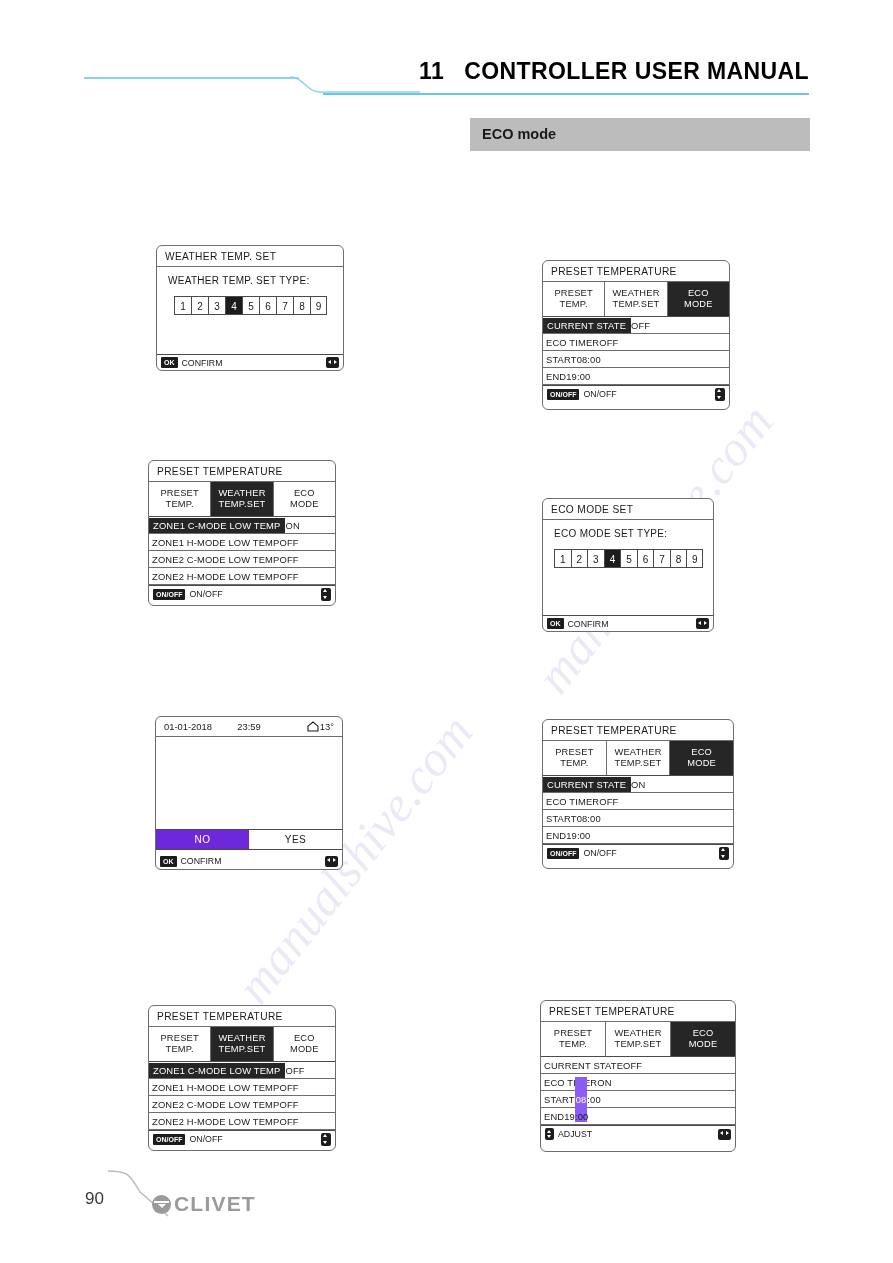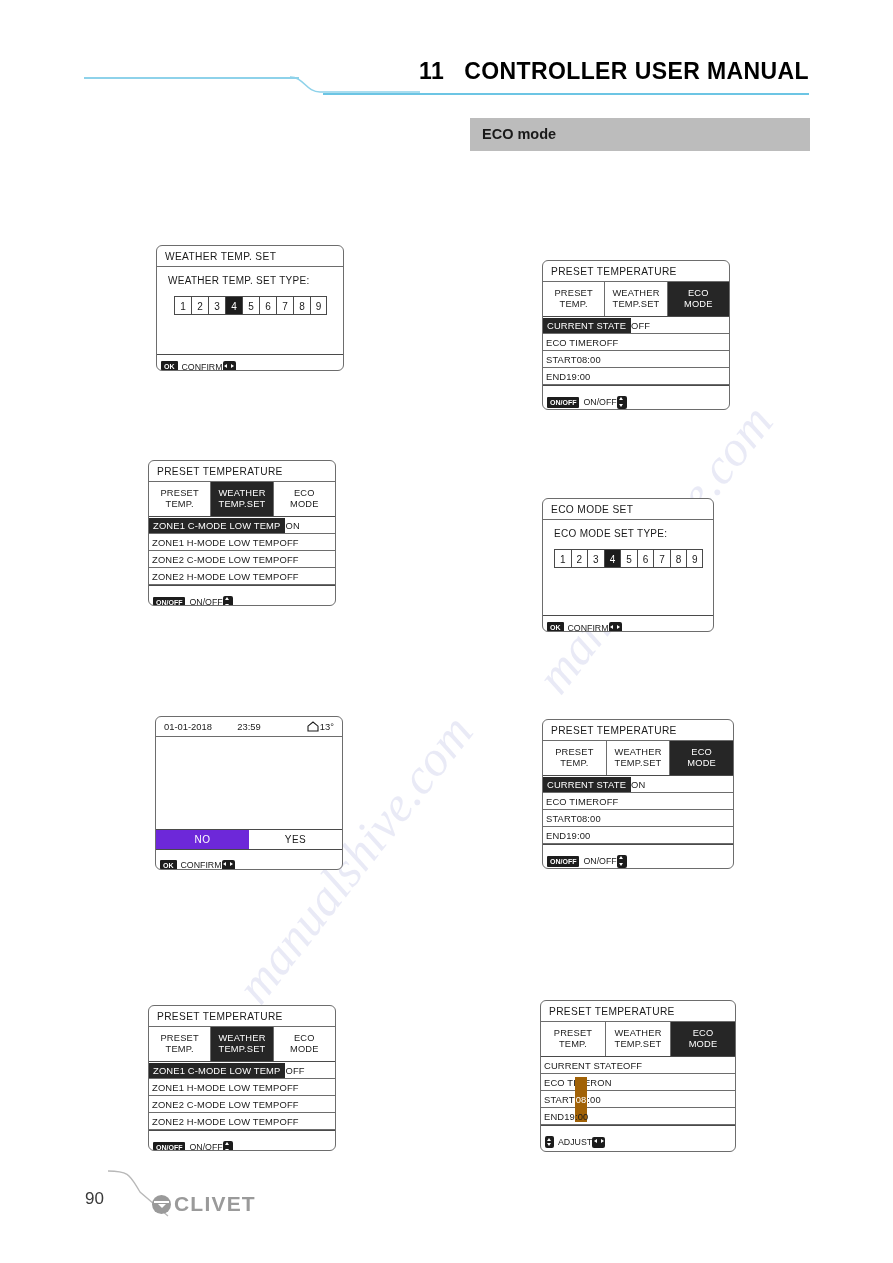--- a/index.html
+++ b/index.html
@@ -70,24 +70,24 @@
   .lcd .row{
     display:flex;justify-content:flex-start;align-items:center;
     border-bottom:1.1px solid #6d6d6d;
     height:17px;box-sizing:border-box;
     padding:0 6px 0 0;
     font-size:9.4px;letter-spacing:.15px;
   }
   .lcd .row .lbl{padding-left:3px;white-space:nowrap;}
   .lcd .row .lbl.hl{background:#262626;color:#ffffff;padding:2px 5px 2px 4px;}
   .lcd .row .val{padding-right:8px;white-space:nowrap;}
-  .lcd .row .val .hlnum{background:#a16207;color:#ffffff;padding:17px 1px;}
+  .lcd .row .val .hlnum{background:#8b5cf6;color:#ffffff;padding:17px 1px;}
   .lcd .footer{
-    display:flex;align-items:center;
-    height:16px;padding:8px 4px 0 4px;
+    display:flex;align-items:center;justify-content:space-between;
+    height:16px;padding:0 4px 0 4px;
     border-top:1.2px solid #4a4a4a;
     font-size:8.8px;
   }
   .lcd .footer .fl{display:flex;align-items:center;gap:4px;}
   .keycap{
     background:#1c1c1c;color:#ffffff;
     font-size:7px;font-weight:bold;letter-spacing:0px;
     padding:1px 3px;border-radius:1px;line-height:9px;
     display:inline-block;
   }

